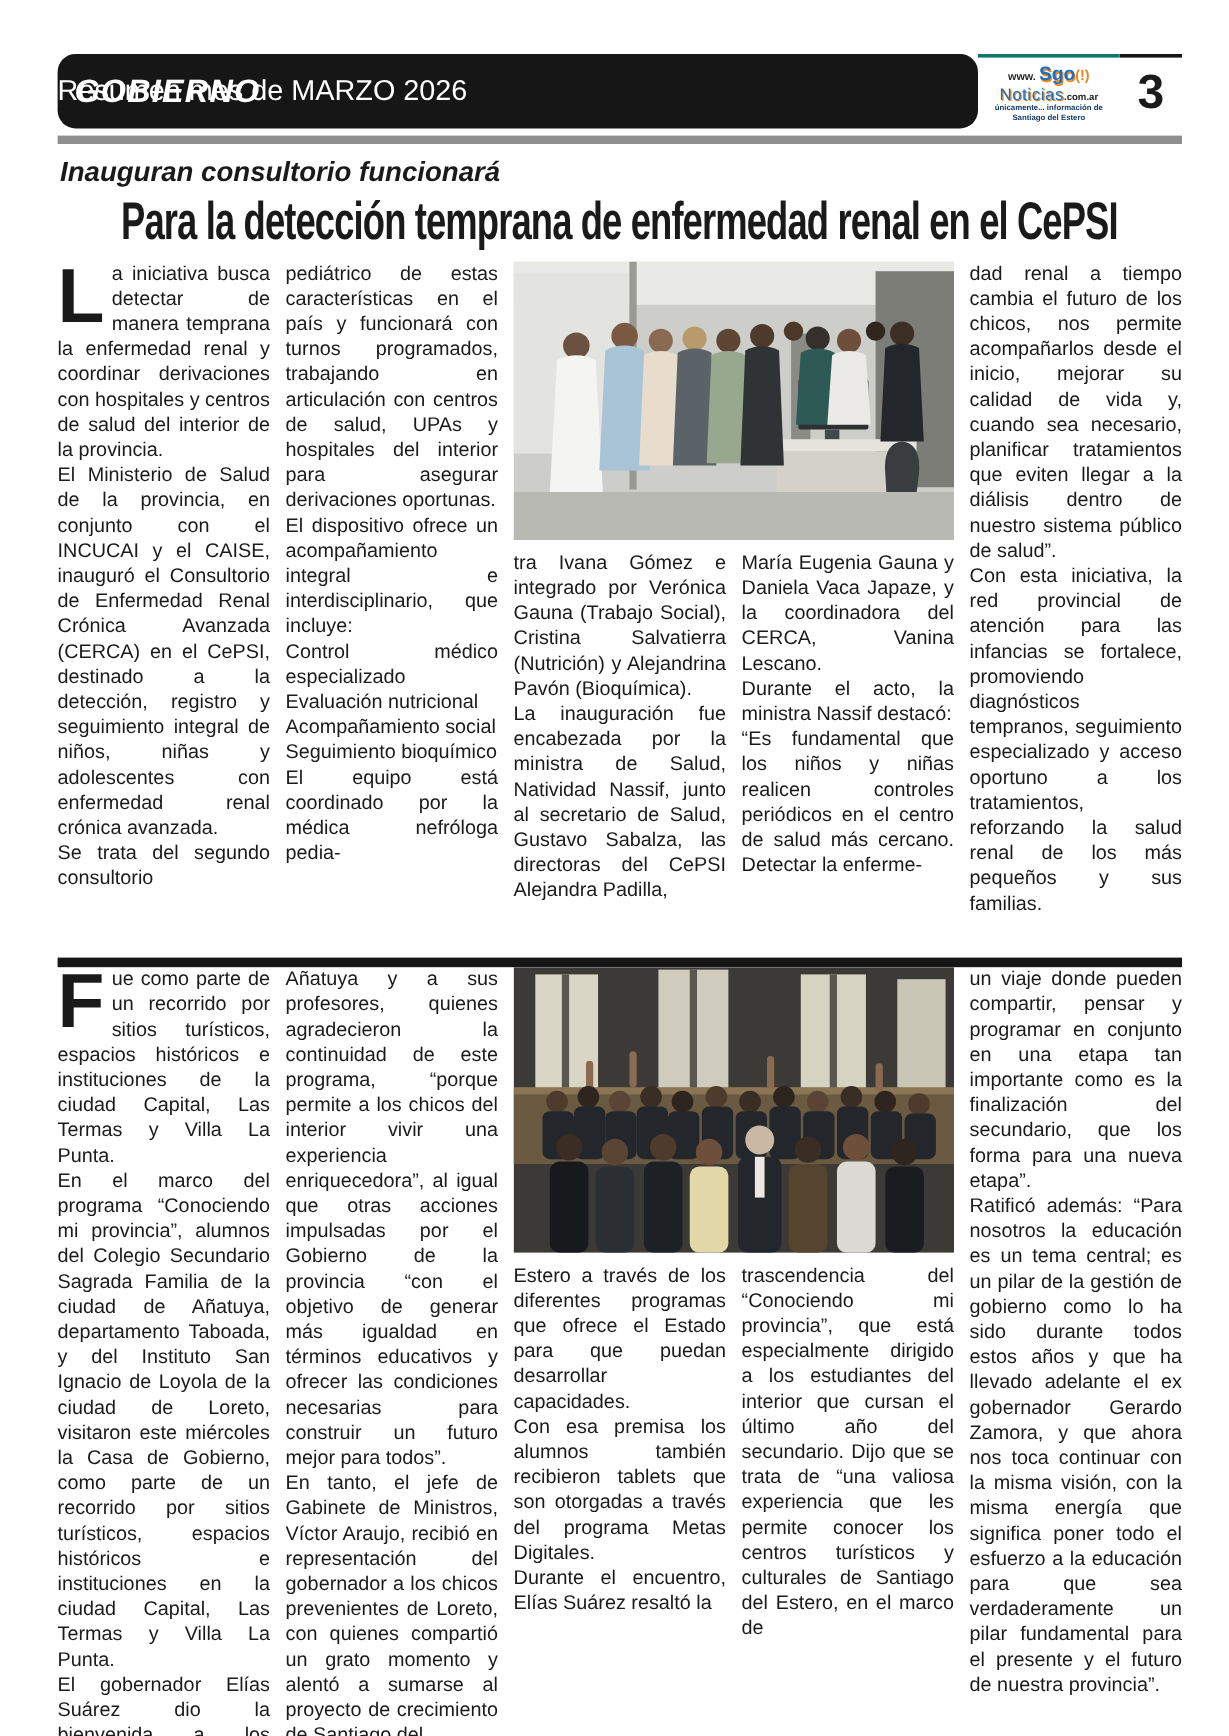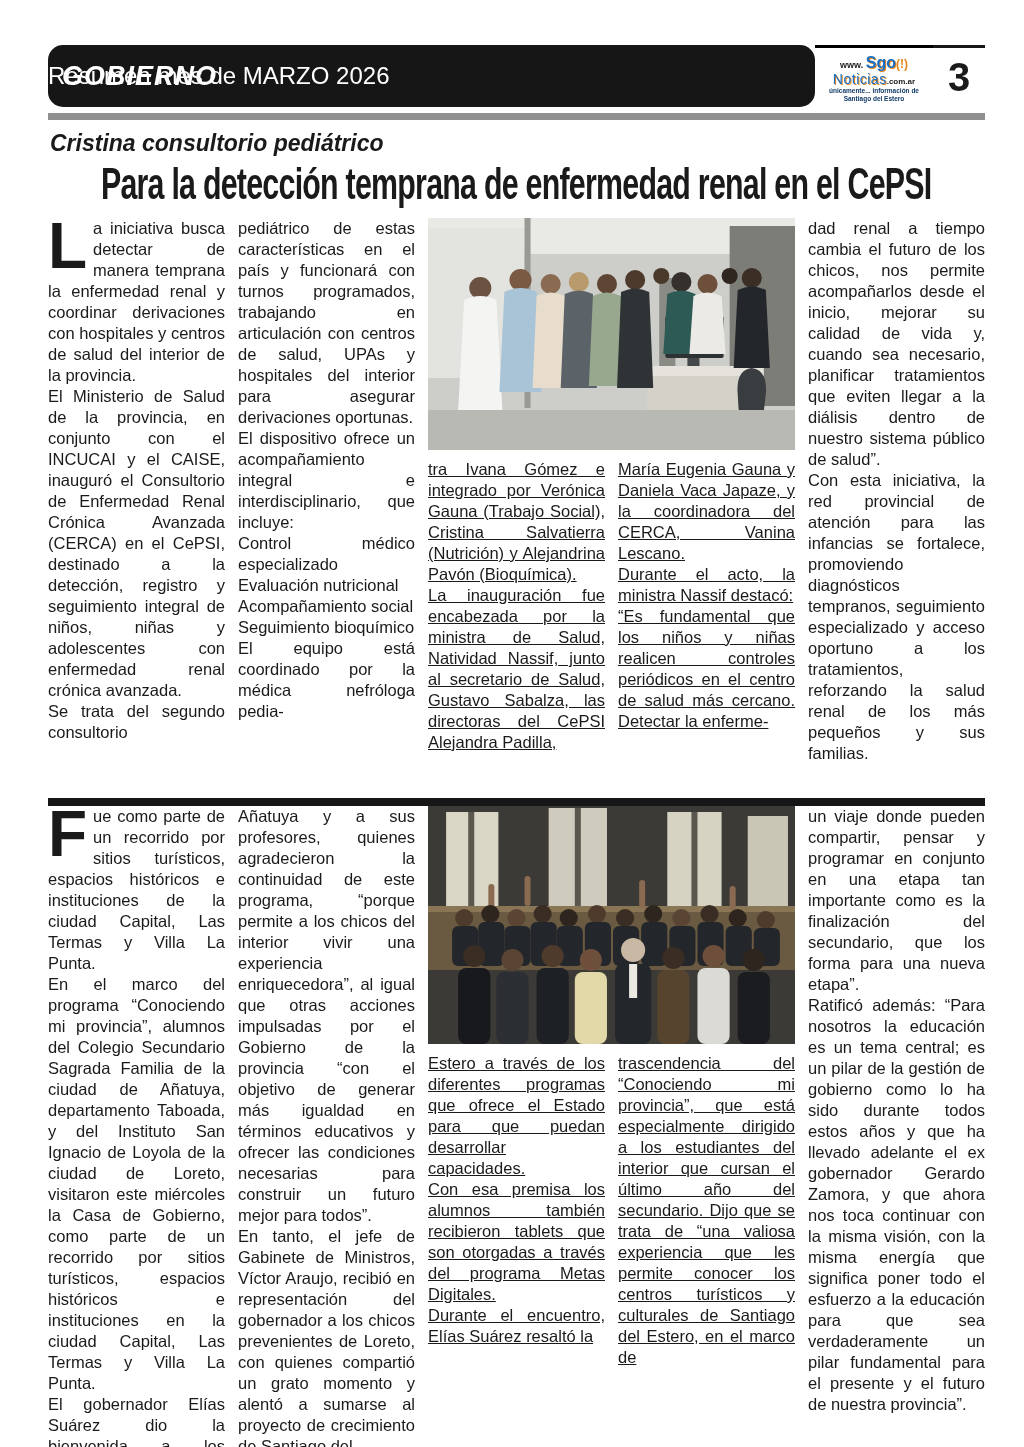--- a/index.html
+++ b/index.html
@@ -4,38 +4,38 @@
 <style>
   html,body{margin:0;padding:0;background:#ffffff;}
   body{width:1024px;height:1447px;position:relative;font-family:"Liberation Sans",sans-serif;color:#1a1a1a;}
   .page{position:absolute;left:48px;top:45px;width:937px;}
 
   
   .masthead{display:flex;align-items:stretch;height:62px;}
   .mast-bar{flex:1;background:#161616;color:#fff;display:flex;align-items:center;position:relative;border-radius:15px;}
   .section-name{font-style:italic;font-weight:bold;font-size:27px;letter-spacing:1px;padding-left:14px;}
   .issue-line{position:absolute;left:0;right:0;font-size:24px;}
-  .logo-box{width:118px;background:#fff;border-top:3px solid #000000;display:flex;flex-direction:column;align-items:center;justify-content:center;line-height:1;padding-top:2px;}
+  .logo-box{width:118px;background:#fff;border-top:3px solid #0f766e;display:flex;flex-direction:column;align-items:center;justify-content:center;line-height:1;padding-top:2px;}
   .logo-row1{font-size:9px;font-weight:bold;color:#222;}
   .logo-sgo{font-size:16px;font-weight:bold;color:#1a6fc4;text-shadow:1px 1px 0 #e8861a;}
   .logo-icon{color:#e8861a;font-size:12px;font-weight:bold;}
   .logo-not{font-size:14px;font-weight:normal;color:#1a6fc4;text-shadow:1px 1px 0 #e8861a;letter-spacing:.5px;}
   .logo-suffix{font-size:8px;font-weight:bold;color:#222;}
   .logo-tag{font-size:6.5px;font-weight:bold;color:#123a66;margin-top:1px;}
   .page-number{width:52px;background:#fff;display:flex;align-items:center;justify-content:center;font-size:40px;font-weight:bold;border-top:3px solid #161616;}
   .gray-rule{height:7px;background:#8f8f8f;margin-top:6px;}
 
   
   .kicker{font-weight:bold;font-style:italic;font-size:23px;margin:10px 0 2px 2px;}
   .headline-wrap{display:flex;justify-content:center;margin:4px 0 10px 0;}
   .headline{font-weight:bold;font-size:41px;white-space:nowrap;transform:scaleX(.74) scaleY(1.08);transform-origin:center;letter-spacing:-1px;}
   .article-body{display:grid;grid-template-columns:repeat(5,1fr);column-gap:13px;}
   .coltext{font-size:16.5px;line-height:21px;text-align:justify;white-space:pre-line;}
   .dropcap{float:left;font-size:64px;line-height:.82;font-weight:bold;padding-right:6px;padding-top:2px;}
-  .center-span{grid-column:3/5;display:flex;flex-direction:column;text-decoration:underline;}
+  .center-span{grid-column:3/5;display:flex;flex-direction:column;}
   .center-cols{display:grid;grid-template-columns:1fr 1fr;column-gap:13px;margin-top:9px;}
   .photo{width:100%;display:block;}
   .black-rule{height:8px;background:#161616;margin-top:14px;}
   .a1-body{min-height:566px;}
   .a2-body{min-height:520px;}
 </style>
 </head>
 <body>
 
 <div class="page">
@@ -48,21 +48,21 @@
     <div class="logo-box">
       <span class="logo-row1"><span>www.</span> <span class="logo-sgo">Sgo</span><span class="logo-icon">(!)</span></span>
       <span><span class="logo-not">Noticias</span><span class="logo-suffix">.com.ar</span></span>
       <span class="logo-tag">únicamente... información de</span>
       <span class="logo-tag">Santiago del Estero</span>
     </div>
     <div class="page-number">3</div>
   </div>
   <div class="gray-rule"></div>
 
-  <div class="kicker">Cristina consultorio pediátrico</div>
+  <div class="kicker">Inauguran consultorio funcionará</div>
   <div class="headline-wrap">
     <span class="headline">Para la detección temprana de enfermedad renal en el CePSI</span>
   </div>
 
   <div class="article-body a1-body">
     <div class="coltext"><span class="dropcap">L</span><span>a iniciativa busca detectar de manera temprana la enfermedad renal y coordinar derivaciones con hospitales y centros de salud del interior de la provincia.
 El Ministerio de Salud de la provincia, en conjunto con el INCUCAI y el CAISE, inauguró el Consultorio de Enfermedad Renal Crónica Avanzada (CERCA) en el CePSI, destinado a la detección, registro y seguimiento integral de niños, niñas y adolescentes con enfermedad renal crónica avanzada.
 Se trata del segundo consultorio</span></div>
     <div class="coltext">pediátrico de estas características en el país y funcionará con turnos programados, trabajando en articulación con centros de salud, UPAs y hospitales del interior para asegurar derivaciones oportunas.
 El dispositivo ofrece un acompañamiento integral e interdisciplinario, que incluye:

